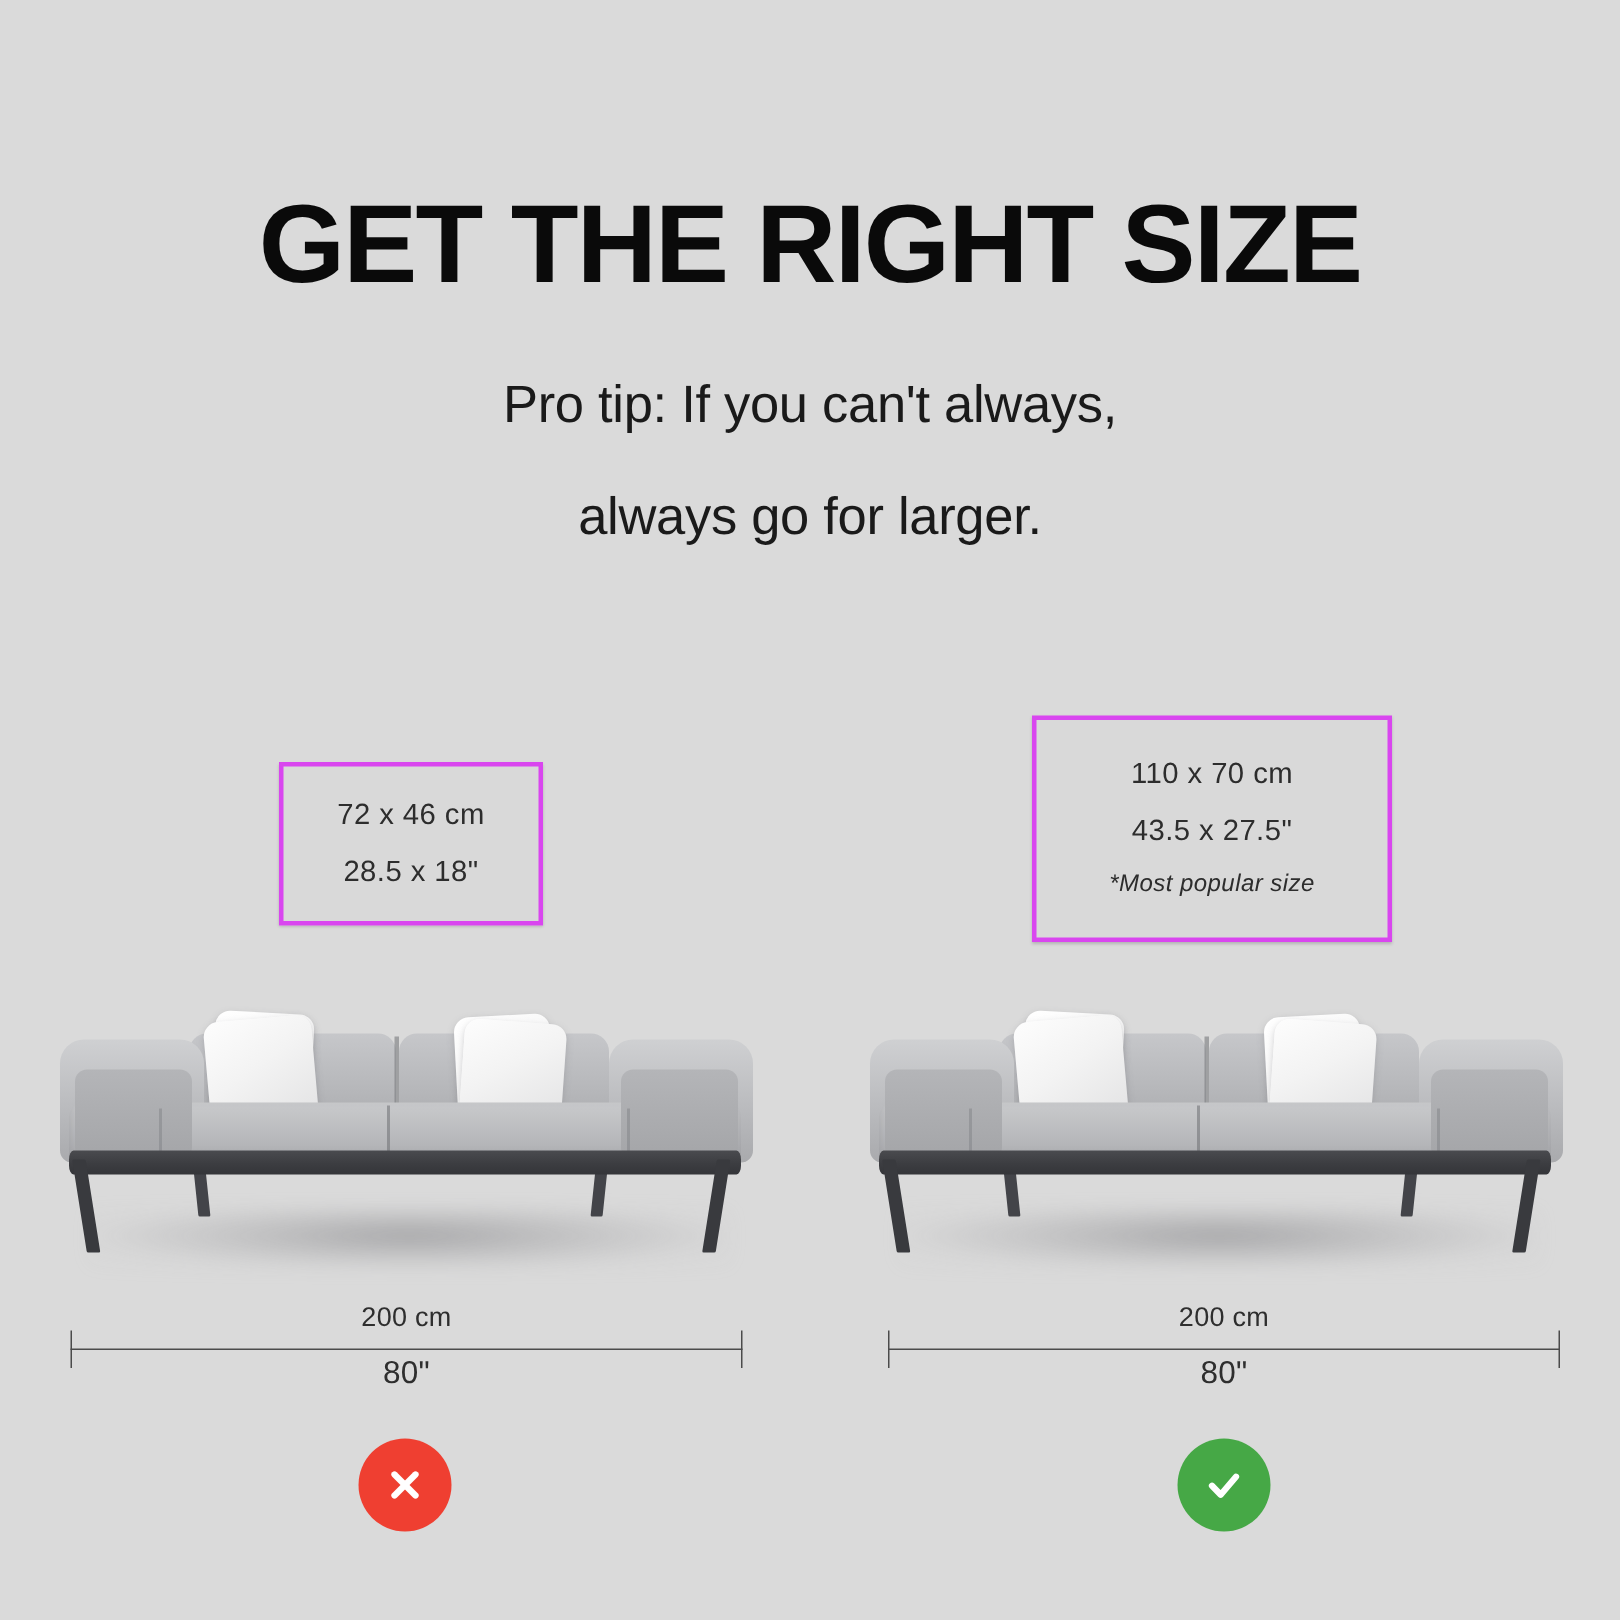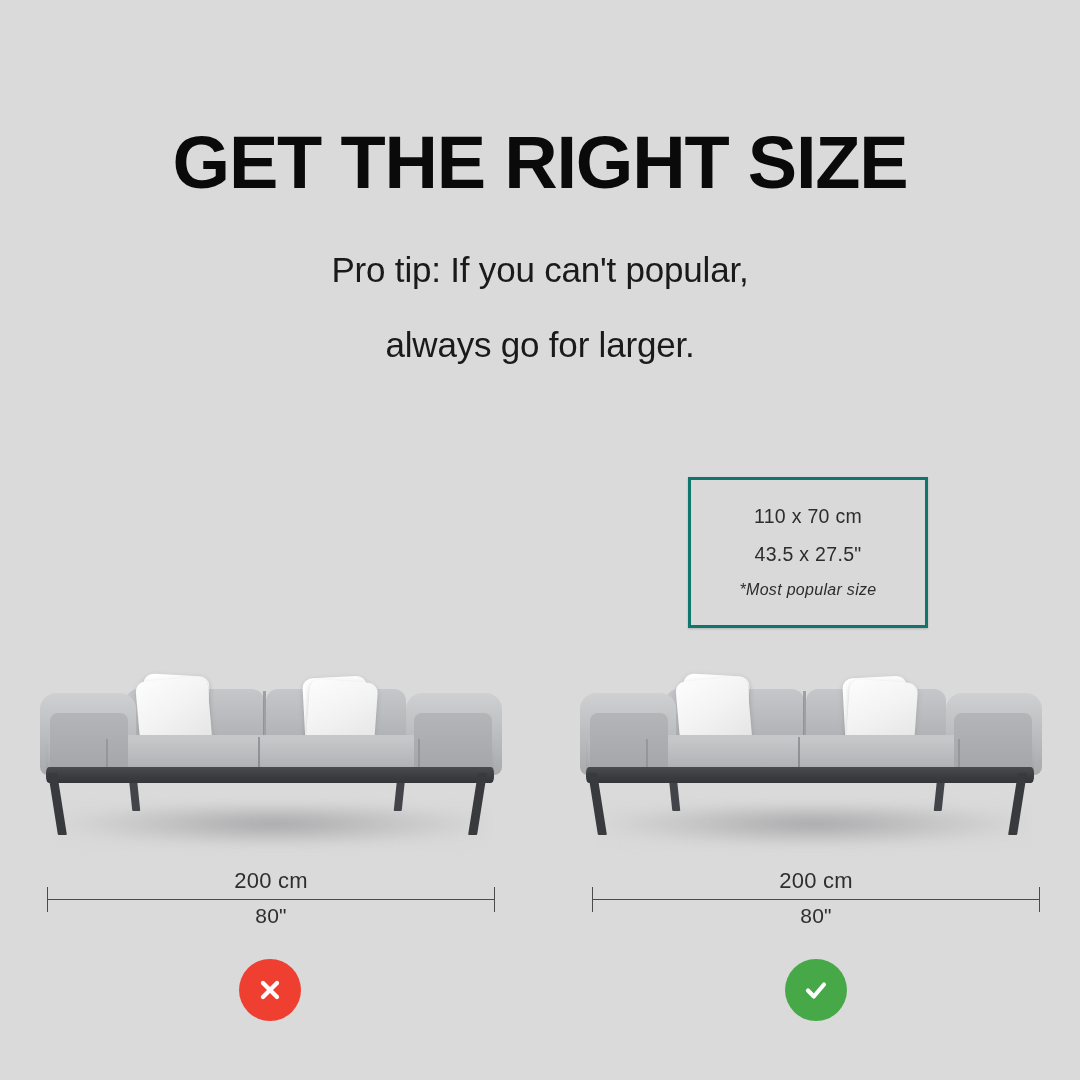--- a/index.html
+++ b/index.html
@@ -51,21 +51,21 @@
     width: 540px;
     height: 1080px;
   }
   .col.left  { left: 0; }
   .col.right { left: 540px; }
 
   
   .frame {
     position: absolute;
     box-sizing: border-box;
-    border: 3px solid #0f766e;
+    border: 3px solid #d946ef;
     background: #d9d9d9;
     display: flex;
     flex-direction: column;
     align-items: center;
     justify-content: center;
     box-shadow: 0 1px 2px rgba(0,0,0,0.18);
   }
   .frame-line {
     color: #2d2d2d;
     letter-spacing: 0.3px;
@@ -238,21 +238,21 @@
     background: #4b4b4b;
   }
   .dim-cap.start { left: 0; }
   .dim-cap.end   { right: 0; }
   .dim-above {
     position: absolute;
     left: 0;
     top: -31px;
     width: 100%;
     text-align: center;
-    font-size: 22px;
+    font-size: 18px;
     color: #2e2e2e;
     letter-spacing: 0.2px;
   }
   .dim-below {
     position: absolute;
     left: 0;
     top: 5px;
     width: 100%;
     text-align: center;
     font-size: 21px;
@@ -274,26 +274,30 @@
   .badge.bad  { left: 239px; background: #ef3f31; }
   .badge.good { left: 245px; background: #46a846; }
   .badge svg { display: block; }
 </style>
 </head>
 <body>
 
 <div class="headline">GET THE RIGHT SIZE</div>
 
 <div class="subhead">
-  <span>Pro tip: If you can't popular,</span>
+  <span>Pro tip: If you can't always,</span>
   <span class="line2">always go for larger.</span>
 </div>
 
 <div class="col left">
 
+  <div class="frame small">
+    <div class="frame-line l1">72 x 46 cm</div>
+    <div class="frame-line l2">28.5 x 18"</div>
+  </div>
 
   <div class="sofa-wrap">
     <div class="sofa">
       <div class="floor-shadow"></div>
       <div class="leg bl"></div>
       <div class="leg br"></div>
       <div class="back l"></div>
       <div class="back r"></div>
       <div class="back-gap"></div>
       <div class="pillow p3"></div>

